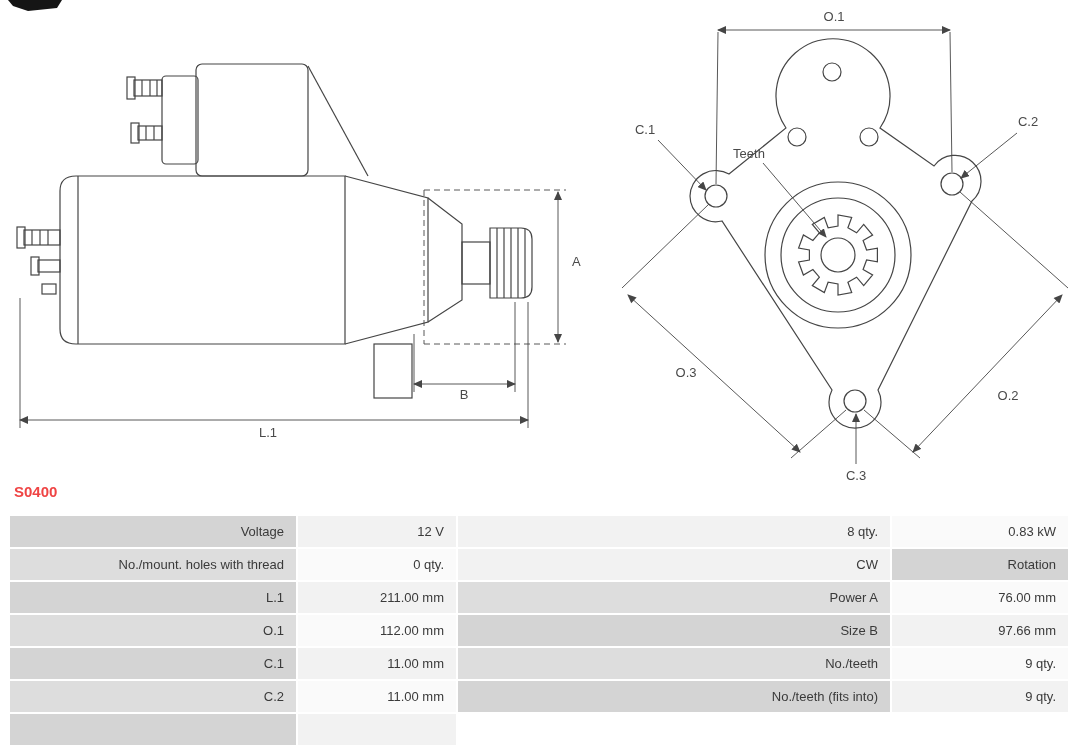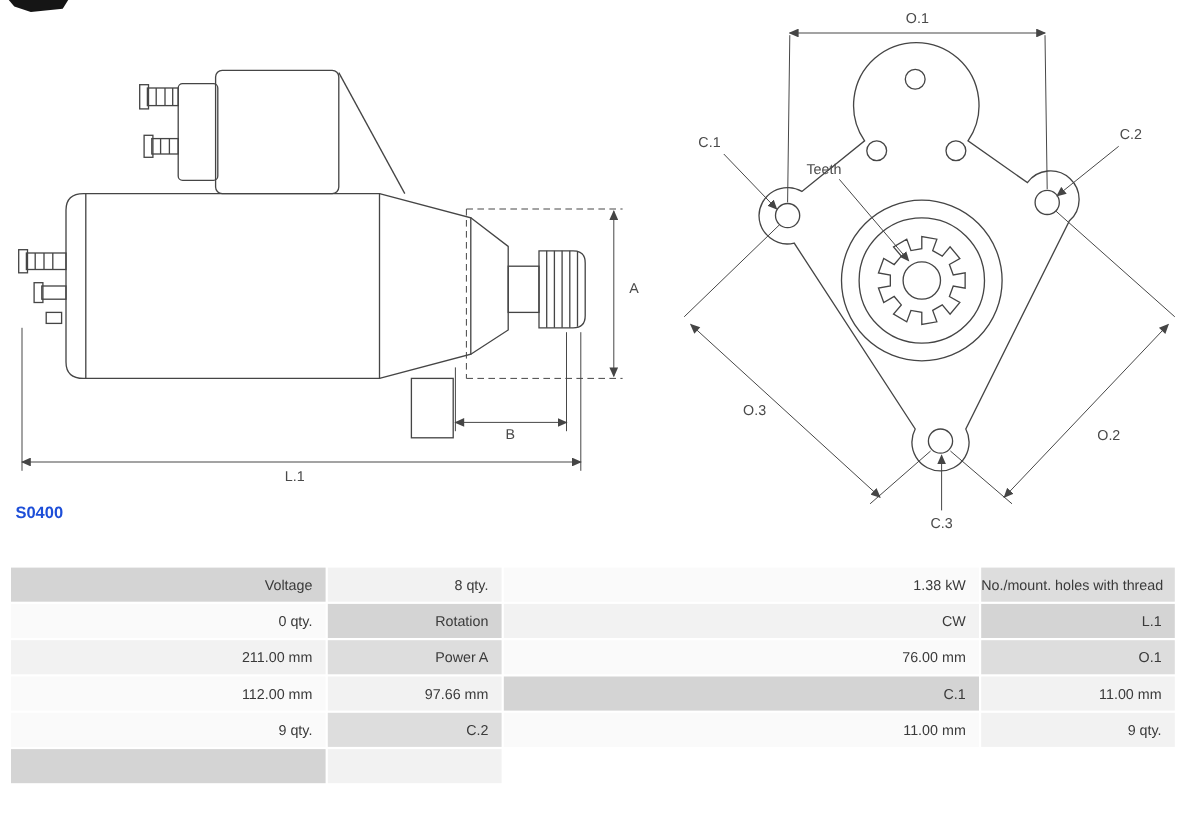--- a/index.html
+++ b/index.html
@@ -9,22 +9,22 @@
     font-family:"Liberation Sans", sans-serif;
   }
   svg { display:block; }
   svg text {
     font-family:"Liberation Sans", sans-serif;
     font-size:13px;
     fill:#4a4a4a;
   }
   .drawing-area { position:absolute; left:0; top:0; }
   .part-number {
-    position:absolute; left:14px; top:458px;
-    font-size:15px; font-weight:600; color:#1d4ed8;
+    position:absolute; left:14px; top:483px;
+    font-size:15px; font-weight:600; color:#ef4444;
   }
   .spec-table {
     position:absolute; left:10px; top:516px; width:1058px;
     display:grid;
     grid-template-columns:286px 158px 432px 176px;
     gap:2px;
     font-size:13px; color:#3a3a3a;
   }
   .cell {
     height:31px; line-height:31px;
@@ -184,40 +184,44 @@
   <text x="749" y="158" text-anchor="middle">Teeth</text>
   <text x="686" y="377" text-anchor="middle">O.3</text>
   <text x="1008" y="400" text-anchor="middle">O.2</text>
 </svg>
 
 <div class="part-number">S0400</div>
 
 <div class="spec-table">
 
   <div class="cell lbl e">Voltage</div>
+  <div class="cell val e">12 V</div>
   <div class="cell val e">8 qty.</div>
 
-  <div class="cell val o">1.38 kW</div>
+  <div class="cell val o">0.83 kW</div>
   <div class="cell lbl o">No./mount. holes with thread</div>
   <div class="cell val o">0 qty.</div>
 
+  <div class="cell val e">CW</div>
   <div class="cell lbl e">Rotation</div>
-  <div class="cell val e">CW</div>
   <div class="cell lbl e">L.1</div>
   <div class="cell val e">211.00 mm</div>
 
   <div class="cell lbl o">Power A</div>
   <div class="cell val o">76.00 mm</div>
   <div class="cell lbl o">O.1</div>
   <div class="cell val o">112.00 mm</div>
 
+  <div class="cell lbl e">Size B</div>
   <div class="cell val e">97.66 mm</div>
   <div class="cell lbl e">C.1</div>
   <div class="cell val e">11.00 mm</div>
 
+  <div class="cell lbl o">No./teeth</div>
   <div class="cell val o">9 qty.</div>
   <div class="cell lbl o">C.2</div>
   <div class="cell val o">11.00 mm</div>
 
+  <div class="cell lbl e">No./teeth (fits into)</div>
   <div class="cell val e">9 qty.</div>
   <div class="cell lbl e"></div>
   <div class="cell val e"></div>
 </div>
 
 </body></html>

